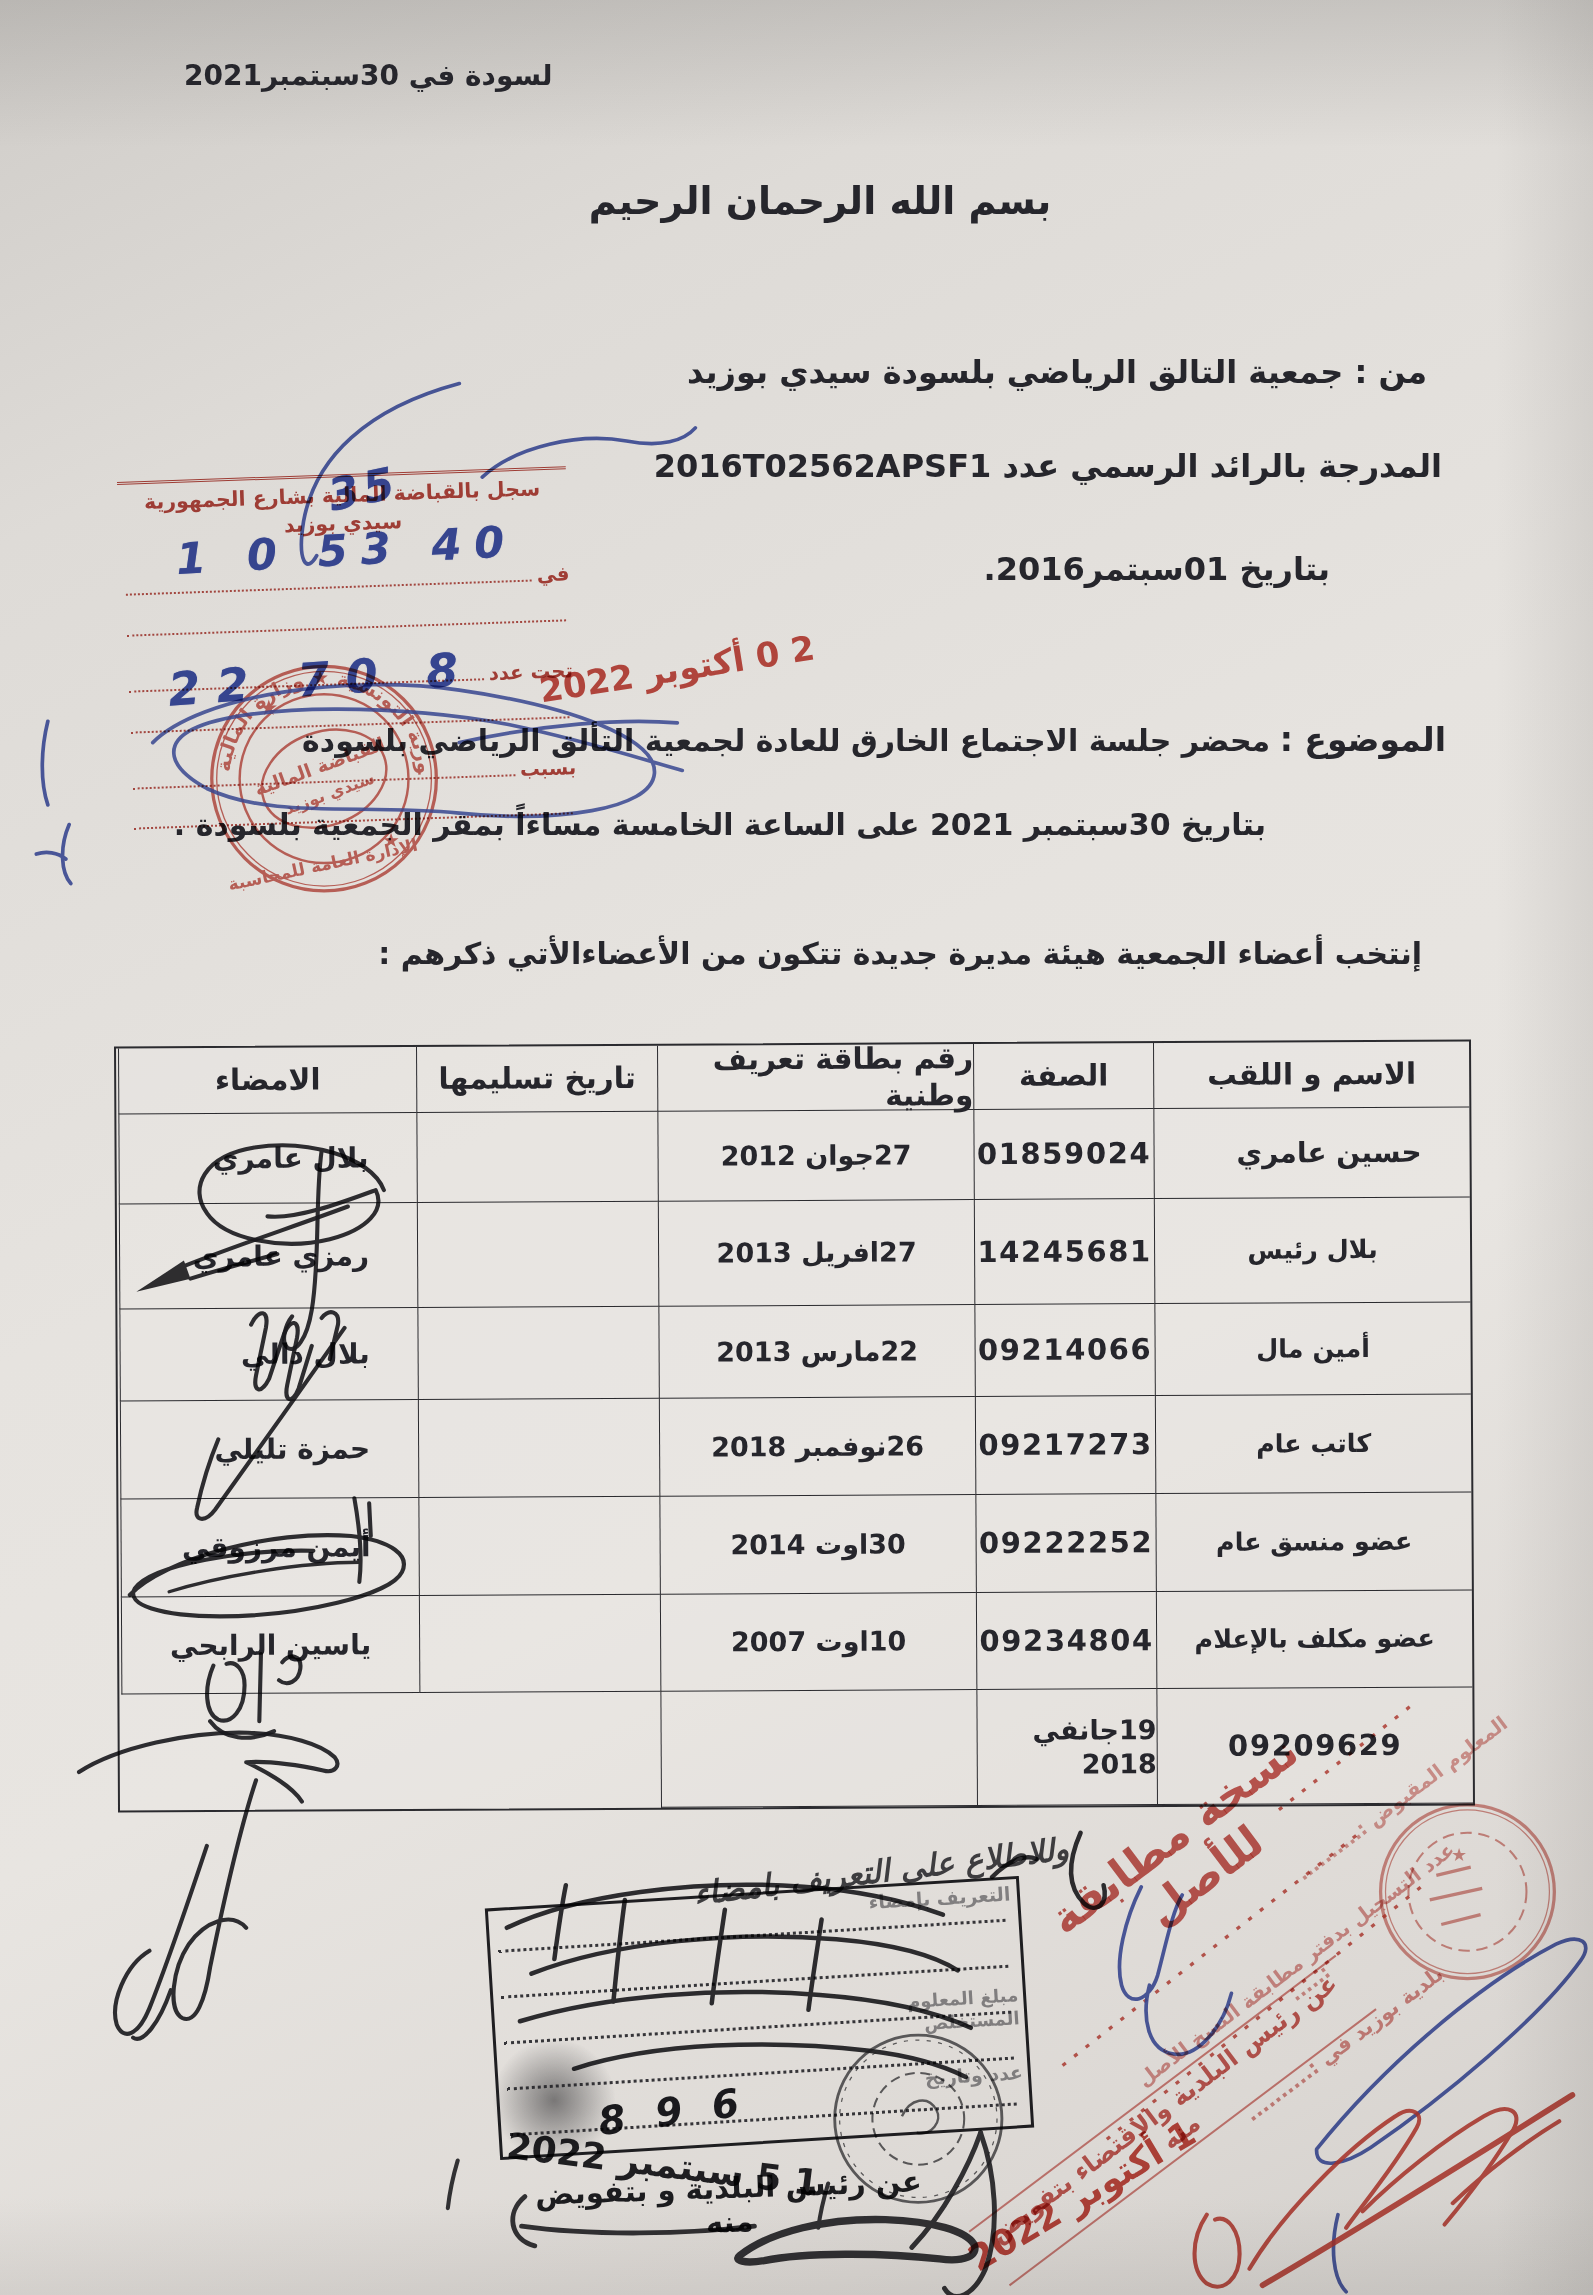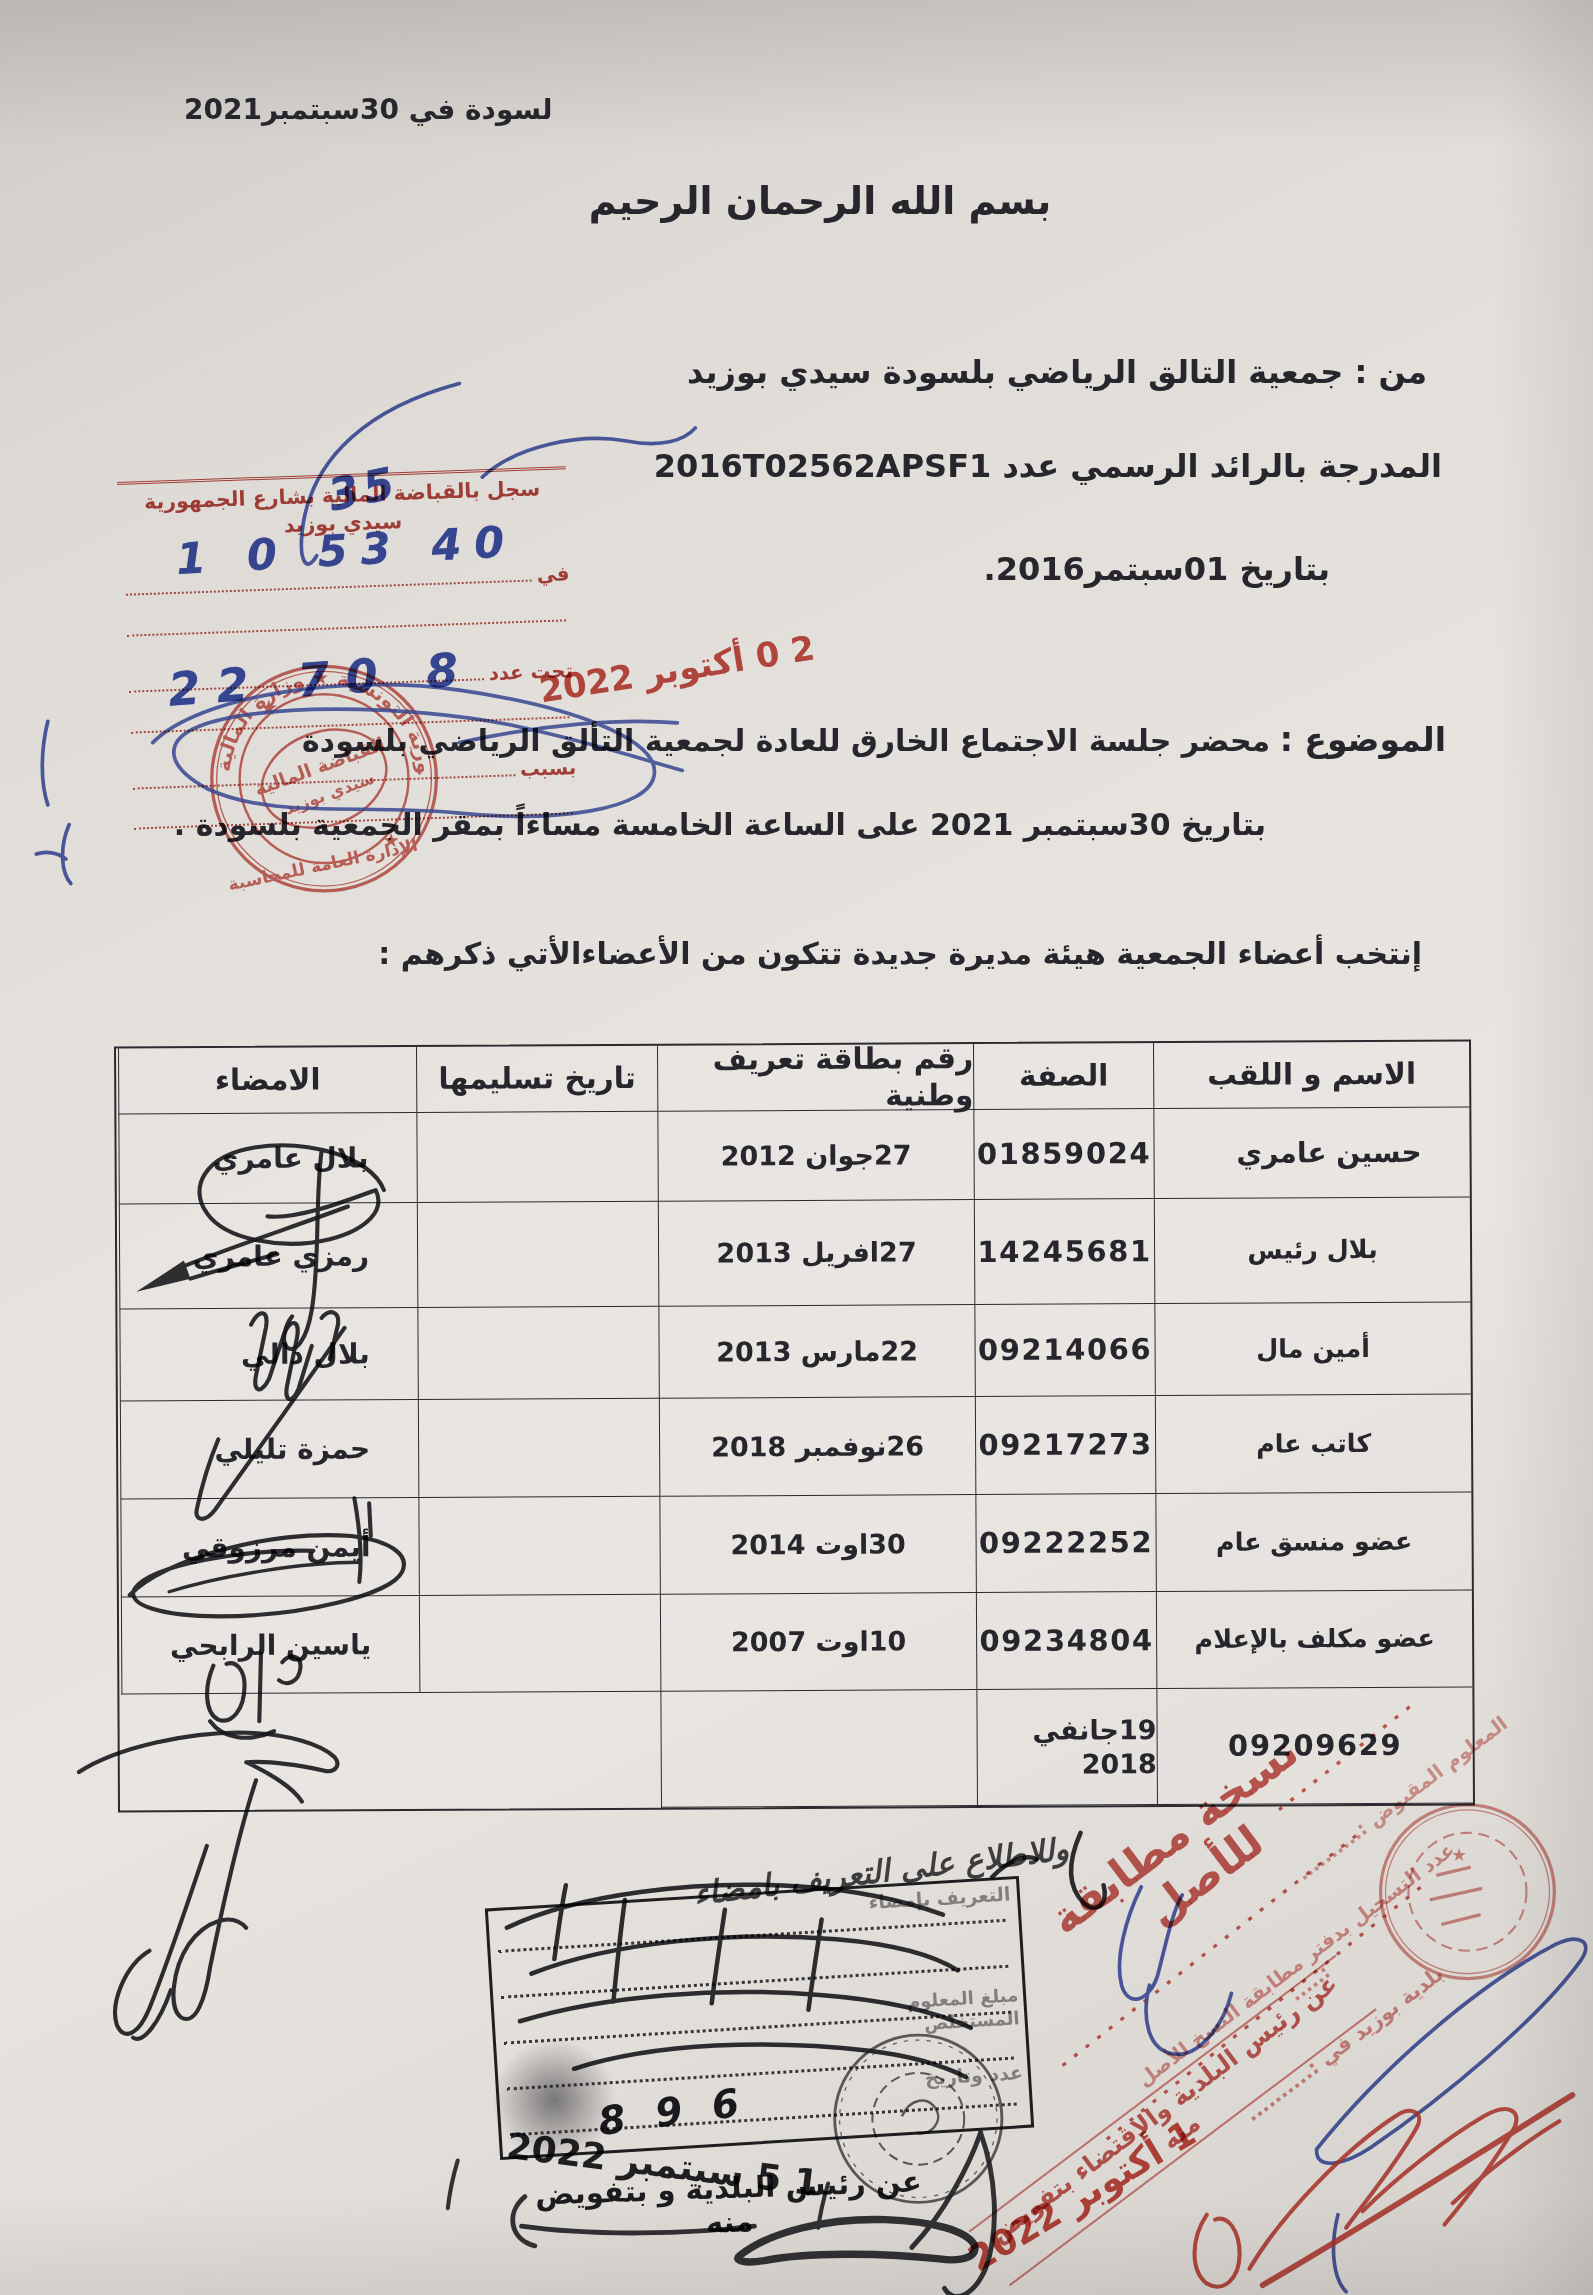--- a/index.html
+++ b/index.html
@@ -48,21 +48,21 @@
   .faded{opacity:.55;}
   svg text{font-family:"DejaVu Sans",sans-serif;}
 </style>
 </head>
 <body>
 
 <div class="shade-top"></div>
 <div class="shade-right"></div>
 <div class="shade-bottom"></div>
 
-<div class="abs rtl b ink" style="left:184px;top:59px;font-size:28px;margin-top:34px;">لسودة في 30سبتمبر2021</div>
+<div class="abs rtl b ink" style="left:184px;top:59px;font-size:28px;">لسودة في 30سبتمبر2021</div>
 
 <div class="abs rtl b ink center" style="left:574px;top:179px;width:492px;font-size:38px;">بسم الله الرحمان الرحيم</div>
 
 <div class="abs rtl b ink" style="right:167px;top:353px;font-size:32px;">من : جمعية التالق الرياضي بلسودة سيدي بوزيد</div>
 <div class="abs rtl b ink" style="right:152px;top:447px;font-size:32px;">المدرجة بالرائد الرسمي عدد   2016T02562APSF1</div>
 <div class="abs rtl b ink" style="right:264px;top:550px;font-size:32px;">بتاريخ   01سبتمر2016.</div>
 
 <div class="abs rtl ink" style="right:148px;top:720px;font-size:30px;">
   <span class="b" style="font-size:33px;">الموضوع :</span>
   <span class="b">محضر جلسة الاجتماع الخارق للعادة لجمعية التألق الرياضي بلسودة</span>

